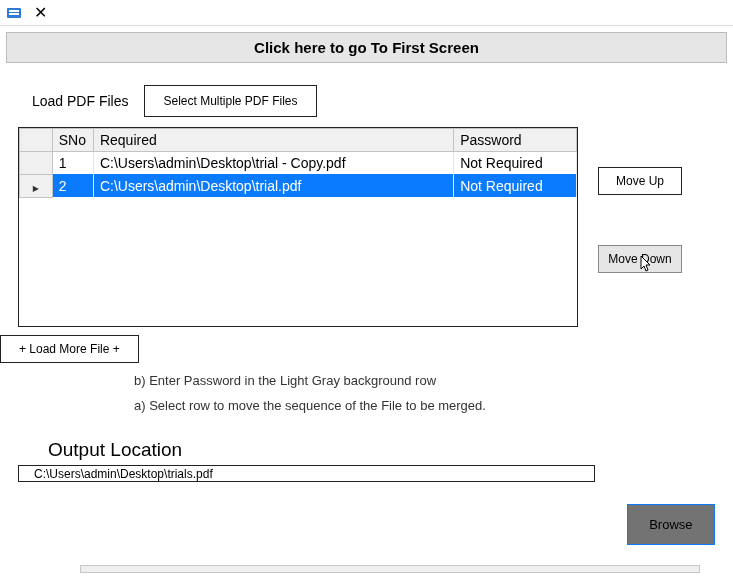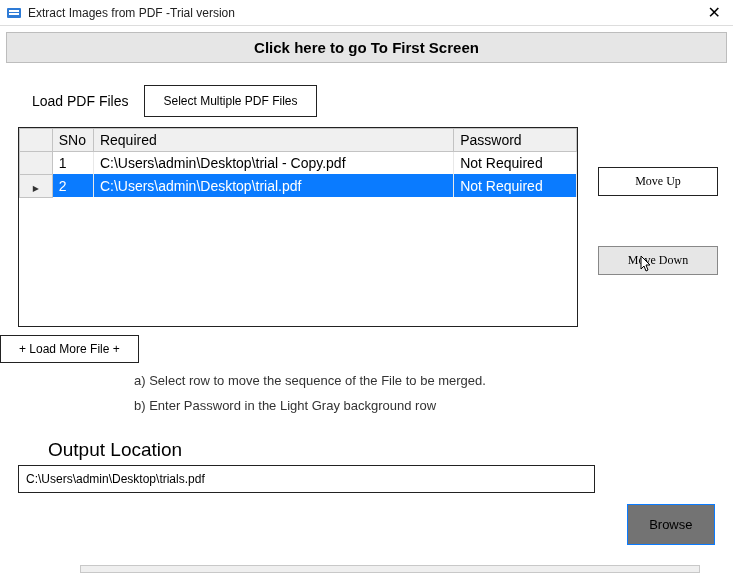--- a/index.html
+++ b/index.html
@@ -65,24 +65,23 @@
       background: #fff;
       overflow: hidden;
     }
     .side-buttons {
       display: flex;
       flex-direction: column;
       gap: 50px;
       padding-top: 40px;
     }
     .side-buttons .btn, .side-buttons .btn-gray {
-      width: 120px;
+      width: 84px;
       padding: 6px 4px;
       text-align: center;
-      font-family: Liberation Serif, serif;
     }
     table.grid {
       border-collapse: collapse;
       width: 100%;
       font-size: 14px;
     }
     table.grid th {
       background: #f0f0f0;
       border: 1px solid #c3c3c3;
       text-align: left;
@@ -122,23 +121,23 @@
       font-size: 13px;
       color: #333;
     }
     .hints p { margin-bottom: 10px; }
     .output-block { padding: 16px 18px 0 18px; }
     .output-label { font-size: 19px; margin-bottom: 4px; display:block;margin-left:30px; }
     .output-row { display: flex; gap: 32px; align-items: flex-start; }
     .output-input {
       width: 600px;
       border: 1px solid #222;
-      padding: 5px 7px;
-      font-size: 12px;
-      height: 28px;
+      padding: 5px 15px;
+      font-size: 12px;
+      height: 17px;
       background: #fff;
     }
     .browse-btn {
       width: 92px;
       background: #737373;
       border: 1px solid #0a7bff;
       padding: 12px 0;
       text-align: center;
       font-size: 13px;
       margin-top: 39px;
@@ -178,21 +177,20 @@
 <body>
 
 <div class="titlebar">
   <span class="icon">
     <svg viewBox="0 0 16 16" width="16" height="16">
       <rect x="1" y="3" width="14" height="10" rx="1" fill="#2e7bd6"></rect>
       <rect x="3" y="5" width="10" height="2" fill="#fff"></rect>
       <rect x="3" y="8" width="10" height="2" fill="#fff"></rect>
     </svg>
   </span>
-  <span class="title">Extract Images from PDF -Trial version</span>
   <span class="close">✕</span>
 </div>
 
 <div class="banner">Click here to go To First Screen</div>
 
 <div class="row1">
   <span class="label">Load PDF Files</span>
   <button class="btn">Select Multiple PDF Files</button>
 </div>
 
@@ -227,22 +225,22 @@
     <button class="btn">Move Up</button>
     <button class="btn-gray">Move Down</button>
   </div>
 </div>
 
 <div class="loadmore-row">
   <button class="btn">+ Load More File +</button>
 </div>
 
 <div class="hints">
+  <p>b) Enter Password in the Light Gray background row</p>
   <p>a) Select row to move the sequence of the File to be merged.</p>
-  <p>b) Enter Password in the Light Gray background row</p>
 </div>
 
 <div class="output-block">
   <span class="output-label">Output Location</span>
   <div class="output-row">
     <input class="output-input" type="text" value="C:\Users\admin\Desktop\trials.pdf" style="">
     <button class="browse-btn">Browse</button>
   </div>
 </div>
 

